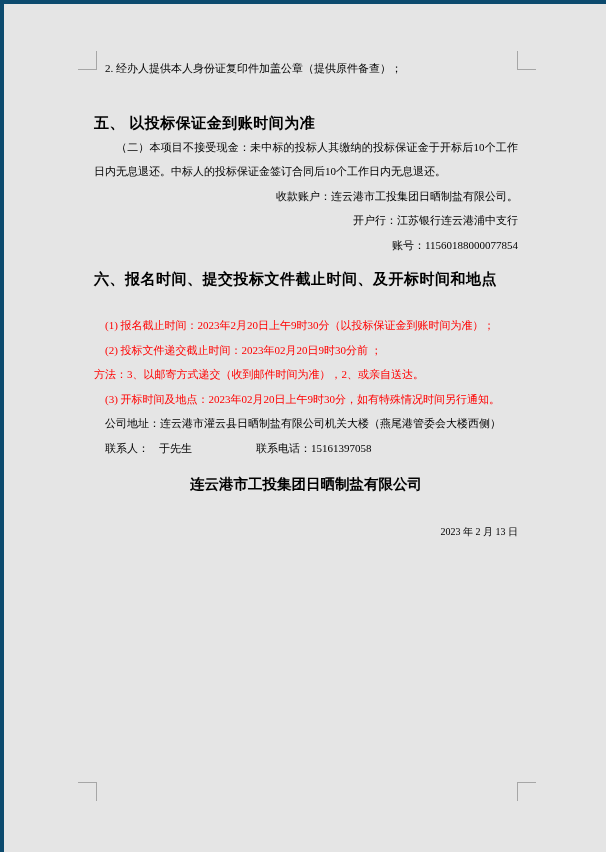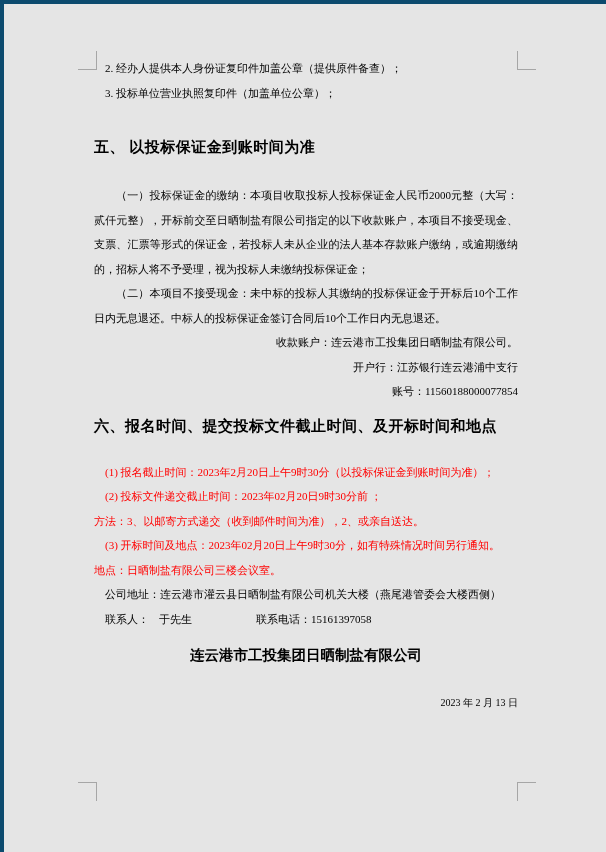--- a/index.html
+++ b/index.html
@@ -60,38 +60,35 @@
 <div class="page">
 
   <div class="mark tl"></div>
   <div class="mark tr"></div>
   <div class="mark bl"></div>
   <div class="mark br"></div>
 
   <div class="content">
 
     <div class="line indent-1">2. 经办人提供本人身份证复印件加盖公章（提供原件备查）；</div>
-    <div class="line indent-1">3. 投标单位营业执照复印件（加盖单位公章）；</div>
 
     <div class="heading h5">五、 以投标保证金到账时间为准</div>
 
-    <div class="para para-first">（一）投标保证金的缴纳：本项目收取投标人投标保证金人民币2000元整（大写：贰仟元整），开标前交至日晒制盐有限公司指定的以下收款账户，本项目不接受现金、支票、汇票等形式的保证金，若投标人未从企业的法人基本存款账户缴纳，或逾期缴纳的，招标人将不予受理，视为投标人未缴纳投标保证金；</div>
     <div class="para">（二）本项目不接受现金：未中标的投标人其缴纳的投标保证金于开标后10个工作日内无息退还。中标人的投标保证金签订合同后10个工作日内无息退还。</div>
 
     <div class="line indent-2">收款账户：连云港市工投集团日晒制盐有限公司。</div>
     <div class="line indent-2">开户行：江苏银行连云港浦中支行</div>
     <div class="line indent-2">账号：11560188000077854</div>
 
     <div class="heading h6">六、报名时间、提交投标文件截止时间、及开标时间和地点</div>
 
     <div class="line indent-1 red red-group-start">(1) 报名截止时间：2023年2月20日上午9时30分（以投标保证金到账时间为准）；</div>
     <div class="line indent-1 red">(2) 投标文件递交截止时间：2023年02月20日9时30分前 ；</div>
     <div class="line red">方法：3、以邮寄方式递交（收到邮件时间为准），2、或亲自送达。</div>
     <div class="line indent-1 red">(3) 开标时间及地点：2023年02月20日上午9时30分，如有特殊情况时间另行通知。</div>
-    <div class="line red">地点：日晒制盐有限公司三楼会议室。</div>
 
     <div class="line indent-1">公司地址：连云港市灌云县日晒制盐有限公司机关大楼（燕尾港管委会大楼西侧）</div>
 
     <div class="line indent-1">
       <span>联系人：</span><span class="contact-name">于先生</span><span class="phone-label">联系电话：</span><span>15161397058</span>
     </div>
 
     <div class="sig-company">连云港市工投集团日晒制盐有限公司</div>
     <div class="sig-date">2023 年 2 月 13 日</div>
 

